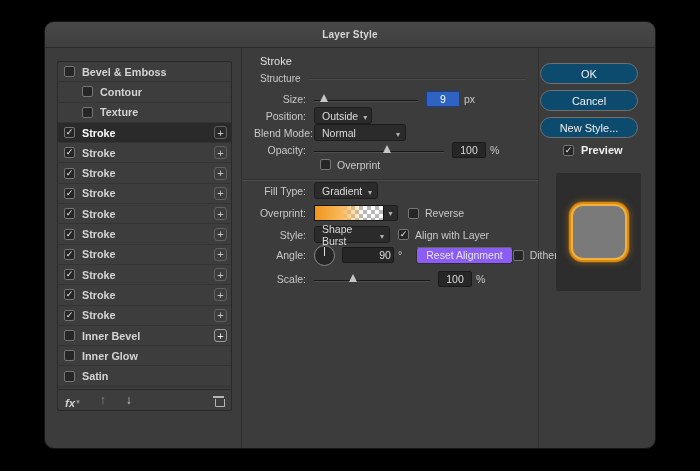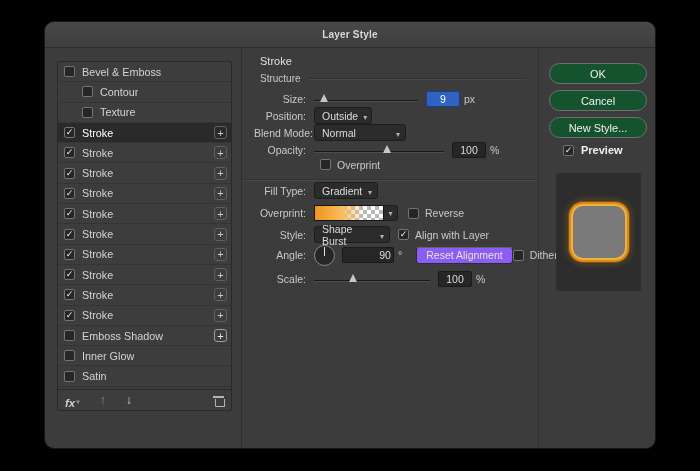--- a/index.html
+++ b/index.html
@@ -31,21 +31,21 @@
     background:#3d3d3d; border:1px solid #292929; border-radius:2px;
   }
   .style-list { position:absolute; top:0; left:0; right:0; bottom:21px; overflow:hidden; }
   .style-row {
     height:20.3px; display:flex; align-items:center;
     border-bottom:1px solid #343434; padding-left:6px; padding-right:4px;
     color:#d4d4d4; font-size:10.8px;
   }
   .style-row.selected { background:#2a2a2a; color:#ffffff; }
   .style-row.indent { padding-left:24px; }
-  .style-label { margin-left:7px; white-space:nowrap; overflow:hidden; }
+  .style-label { margin-left:7px; white-space:nowrap; overflow:hidden;font-weight:bold; }
   .cb {
     flex:none; width:11px; height:11px; background:#262626;
     border:1px solid #757575; border-radius:2px;
     display:inline-flex; align-items:center; justify-content:center;
     color:#ececec; font-size:9px; line-height:9px;
   }
   .plus-btn {
     margin-left:auto; flex:none; width:13px; height:13px;
     border:1px solid #606060; border-radius:3px;
     color:#c9c9c9; font-size:11px; line-height:10px;
@@ -136,22 +136,22 @@
   .btn {
     flex:none; height:17px; background:#8b5cf6; border:1px solid #2e2e2e; border-top-color:#646464;
     border-radius:3px; color:#e4e4e4; font-size:10.5px;
     display:inline-flex; align-items:center; justify-content:center; padding:0 9px; white-space:nowrap;
   }
   .push { margin-left:auto; }
 
   
   .rightcol { position:absolute; left:494px; top:26px; right:0; height:402px; }
   .pill {
-    position:absolute; left:10px; width:98px; height:21px;
-    background:#14532d; border:1px solid #707070; border-radius:11px;
+    position:absolute; left:1px; width:98px; height:21px;
+    background:#0c4a6e; border:1px solid #707070; border-radius:11px;
     color:#f0f0f0; font-size:11px;
     display:flex; align-items:center; justify-content:center;
   }
   .preview-row { position:absolute; top:96px; left:24px; display:flex; align-items:center; }
   .preview-label { margin-left:7px; font-size:11px; font-weight:bold; color:#f0f0f0; }
   .preview-box {
     position:absolute; top:125px; left:17px; width:85px; height:118px;
     background:#2d2d2d; border-radius:2px;
     display:flex; align-items:center; justify-content:center;
   }
@@ -234,21 +234,21 @@
           <span class="style-label">Stroke</span>
           <span class="plus-btn">+</span>
         </div>
         <div class="style-row">
           <span class="cb checked">✓</span>
           <span class="style-label">Stroke</span>
           <span class="plus-btn">+</span>
         </div>
         <div class="style-row">
           <span class="cb"></span>
-          <span class="style-label">Emboss Shadow</span>
+          <span class="style-label">Inner Bevel</span>
           <span class="plus-btn boxed">+</span>
         </div>
         <div class="style-row">
           <span class="cb"></span>
           <span class="style-label">Inner Glow</span>
         </div>
         <div class="style-row">
           <span class="cb"></span>
           <span class="style-label">Satin</span>
         </div>

